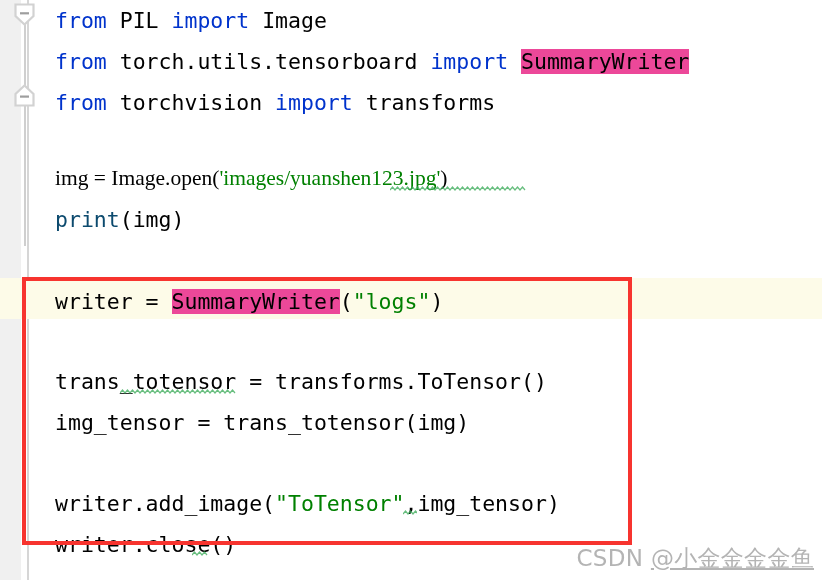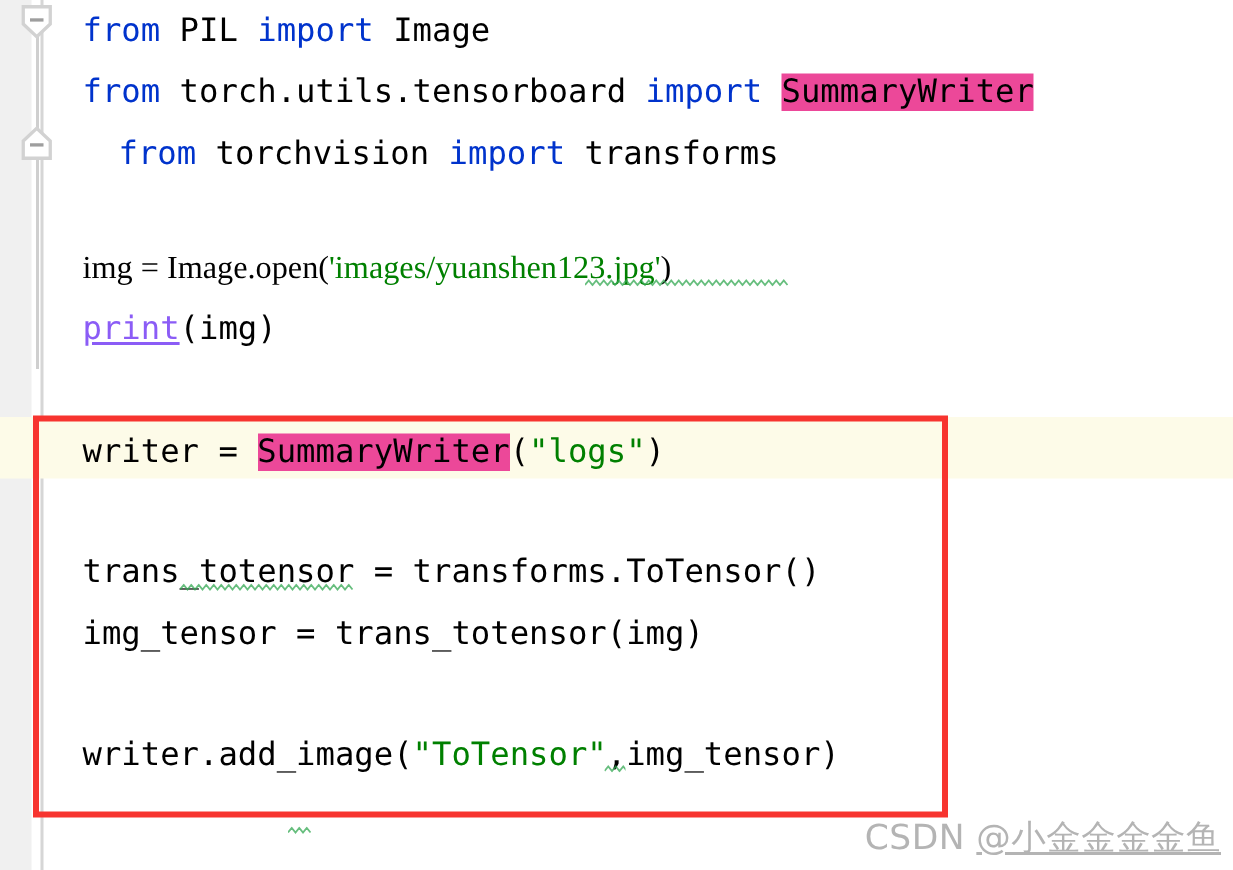--- a/index.html
+++ b/index.html
@@ -101,21 +101,21 @@
     height: 41px;
     line-height: 41px;
     font-size: 21.5px;
     letter-spacing: 0px;
     white-space: pre;
     color: #000000;
   }
 
   
   .kw    { color: #0033cc; }           
-  .fn    { color: #8b5cf6; text-decoration: underline; }           
+  .fn    { color: #0c4a6e; }           
   .str   { color: #008000; }           
   .plain { color: #000000; }
 
   
   .sym-hl {
     background: #ec4899;
   }
   .squiggle-wave {
     position: absolute;
     height: 5px;
@@ -159,27 +159,28 @@
   <div class="fold-marker fold-bottom">
     <svg width="21" height="23" viewBox="0 0 21 23">
       <path d="M1.5 21.5 H19.5 V10 L10.5 1.5 L1.5 10 Z" fill="#ffffff" stroke="#d2d2d2" stroke-width="2.2"></path>
       <rect x="6" y="11.5" width="9" height="2.2" fill="#9e9e9e"></rect>
     </svg>
   </div>
 
   <div class="code-layer" id="code-layer">
       <div class="line" style="top: 0px;"><span class="kw">from </span><span class="plain">PIL </span><span class="kw">import </span><span class="plain">Image</span></div>
       <div class="line" style="top: 41px;"><span class="kw">from </span><span class="plain">torch.utils.tensorboard </span><span class="kw">import </span><span class="plain sym-hl">SummaryWriter</span></div>
-      <div class="line" style="top: 82px; margin-left: 24px;"><span class="kw">from </span><span class="plain">torchvision </span><span class="kw">import </span><span class="plain">transforms</span></div>
+      <div class="line" style="top: 82px;"><span class="kw">from </span><span class="plain">torchvision </span><span class="kw">import </span><span class="plain">transforms</span></div>
       <div class="line" style="top: 158px; font-family: Liberation Serif, serif;"><span class="plain">img = Image.open(</span><span class="str">'images/yuanshen123.jpg'</span><span class="plain">)</span></div>
       <div class="line" style="top: 199px;"><span class="fn">print</span><span class="plain">(img)</span></div>
       <div class="line" style="top: 281px;"><span class="plain">writer = </span><span class="plain sym-hl">SummaryWriter</span><span class="plain">(</span><span class="str">"logs"</span><span class="plain">)</span></div>
       <div class="line" style="top: 361px;"><span class="plain">trans_totensor = transforms.ToTensor()</span></div>
       <div class="line" style="top: 402px;"><span class="plain">img_tensor = trans_totensor(img)</span></div>
       <div class="line" style="top: 483px;"><span class="plain">writer.add_image(</span><span class="str">"ToTensor"</span><span class="plain">,img_tensor)</span></div>
+      <div class="line" style="top: 524px;"><span class="plain">writer.close()</span></div>
     </div>
 
   <div id="squiggle-layer">
       <div class="squiggle-wave" style="left: 390px; top: 186px; width: 136px;">
         <svg width="136" height="5" viewBox="0 0 136 5" preserveAspectRatio="none">
           <path d="M0 4 l2.5 -3 l2.5 3 l2.5 -3 l2.5 3 l2.5 -3 l2.5 3 l2.5 -3 l2.5 3 l2.5 -3 l2.5 3 l2.5 -3 l2.5 3 l2.5 -3 l2.5 3 l2.5 -3 l2.5 3 l2.5 -3 l2.5 3 l2.5 -3 l2.5 3 l2.5 -3 l2.5 3 l2.5 -3 l2.5 3 l2.5 -3 l2.5 3 l2.5 -3 l2.5 3 l2.5 -3 l2.5 3 l2.5 -3 l2.5 3 l2.5 -3 l2.5 3 l2.5 -3 l2.5 3 l2.5 -3 l2.5 3 l2.5 -3 l2.5 3 l2.5 -3 l2.5 3 l2.5 -3 l2.5 3 l2.5 -3 l2.5 3 l2.5 -3 l2.5 3 l2.5 -3 l2.5 3 l2.5 -3 l2.5 3 l2.5 -3 l2.5 3" fill="none" stroke="#34a853" stroke-width="1.2" opacity="0.75"></path>
         </svg>
       </div>
       <div class="squiggle-wave" style="left: 120px; top: 389px; width: 116px;">
         <svg width="116" height="5" viewBox="0 0 116 5" preserveAspectRatio="none">

